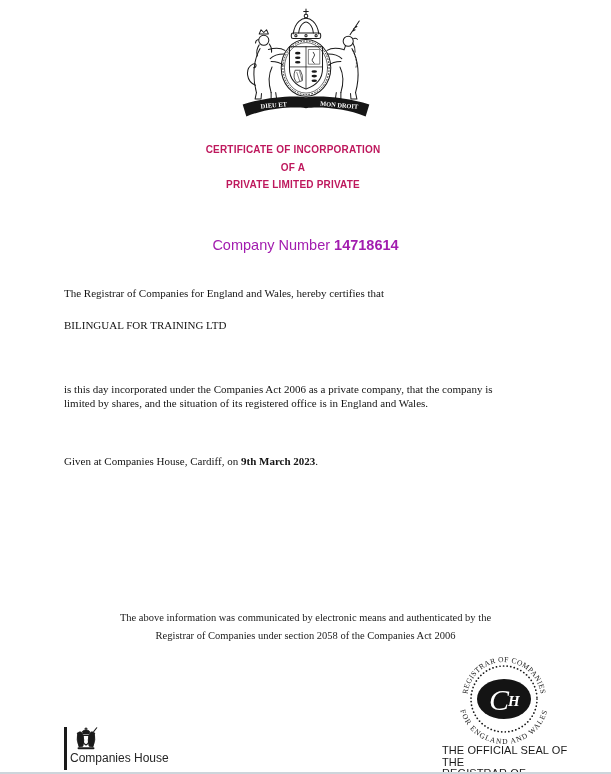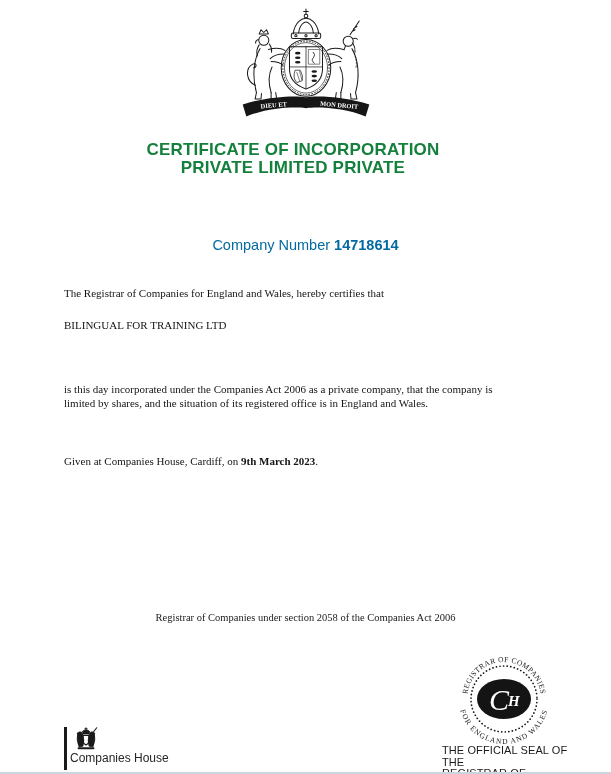--- a/index.html
+++ b/index.html
@@ -9,25 +9,25 @@
   }
   .abs { position:absolute; }
 
   
   .arms { left:228px; top:6px; width:156px; height:120px; }
 
   
   .title {
     left:0; top:141px; width:586px; text-align:center;
     font-family:"Liberation Sans", sans-serif; font-weight:bold;
-    font-size:17px; line-height:17.5px; color:#15803d; letter-spacing:0.2px;
+    font-size:10px; line-height:17.5px; color:#be185d; letter-spacing:0.2px;
   }
   .company-number {
     left:0; top:237px; width:611px; text-align:center;
-    font-family:"Liberation Sans", sans-serif; font-size:14.5px; color:#0369a1;
+    font-family:"Liberation Sans", sans-serif; font-size:14.5px; color:#a21caf;
   }
   .company-number b { font-weight:bold; }
 
   
   .serif-line { left:64px; font-size:11px; }
   .certifies   { top:287px; width:480px; }
   .company-name{ top:319px; width:480px; }
   .paragraph   { top:382px; width:462px; line-height:14.4px; }
   .given       { top:455px; width:480px; }
   .given b     { font-weight:bold; }
@@ -129,36 +129,38 @@
       <path d="M16,107 C40,99 70,97 85,99 C100,97 130,99 154,107 L150,120 C128,111 100,109 85,111 C70,109 42,111 20,120 Z" fill="#161616" stroke="none"></path>
       <g fill="#ffffff" stroke="none" font-family="Liberation Serif, serif" font-size="7" font-weight="bold" text-anchor="middle">
         <text x="50" y="110" transform="rotate(-5 50 110)">DIEU ET</text>
         <text x="121" y="110" transform="rotate(5 121 110)">MON DROIT</text>
       </g>
     </g>
   </svg>
 
   <div class="abs title">
     <div>CERTIFICATE OF INCORPORATION</div>
+    <div>OF A</div>
     <div>PRIVATE LIMITED PRIVATE</div>
   </div>
 
   <div class="abs company-number">
     <span>Company Number</span>
     <b>14718614</b>
   </div>
 
   <div class="abs serif-line certifies">The Registrar of Companies for England and Wales, hereby certifies that</div>
   <div class="abs serif-line company-name">BILINGUAL FOR TRAINING LTD</div>
   <div class="abs serif-line paragraph">is this day incorporated under the Companies Act 2006 as a private company, that the company is limited by shares, and the situation of its registered office is in England and Wales.</div>
   <div class="abs serif-line given">
     <span>Given at Companies House, Cardiff, on </span><b>9th March 2023</b><span>.</span>
   </div>
 
   <div class="abs footer">
+    <div>The above information was communicated by electronic means and authenticated by the</div>
     <div>Registrar of Companies under section 2058 of the Companies Act 2006</div>
   </div>
 
   <svg class="abs seal-svg" viewBox="0 0 110 98">
     <defs>
       <path id="arcTop" d="M 18,49 A 37,37 0 0 1 92,49"></path>
       <path id="arcBot" d="M 10,49 A 45,45 0 0 0 100,49"></path>
     </defs>
     <g font-family="Liberation Serif, serif" fill="#1a1a1a">
       <text font-size="7.5" letter-spacing="0.4" text-anchor="middle">

